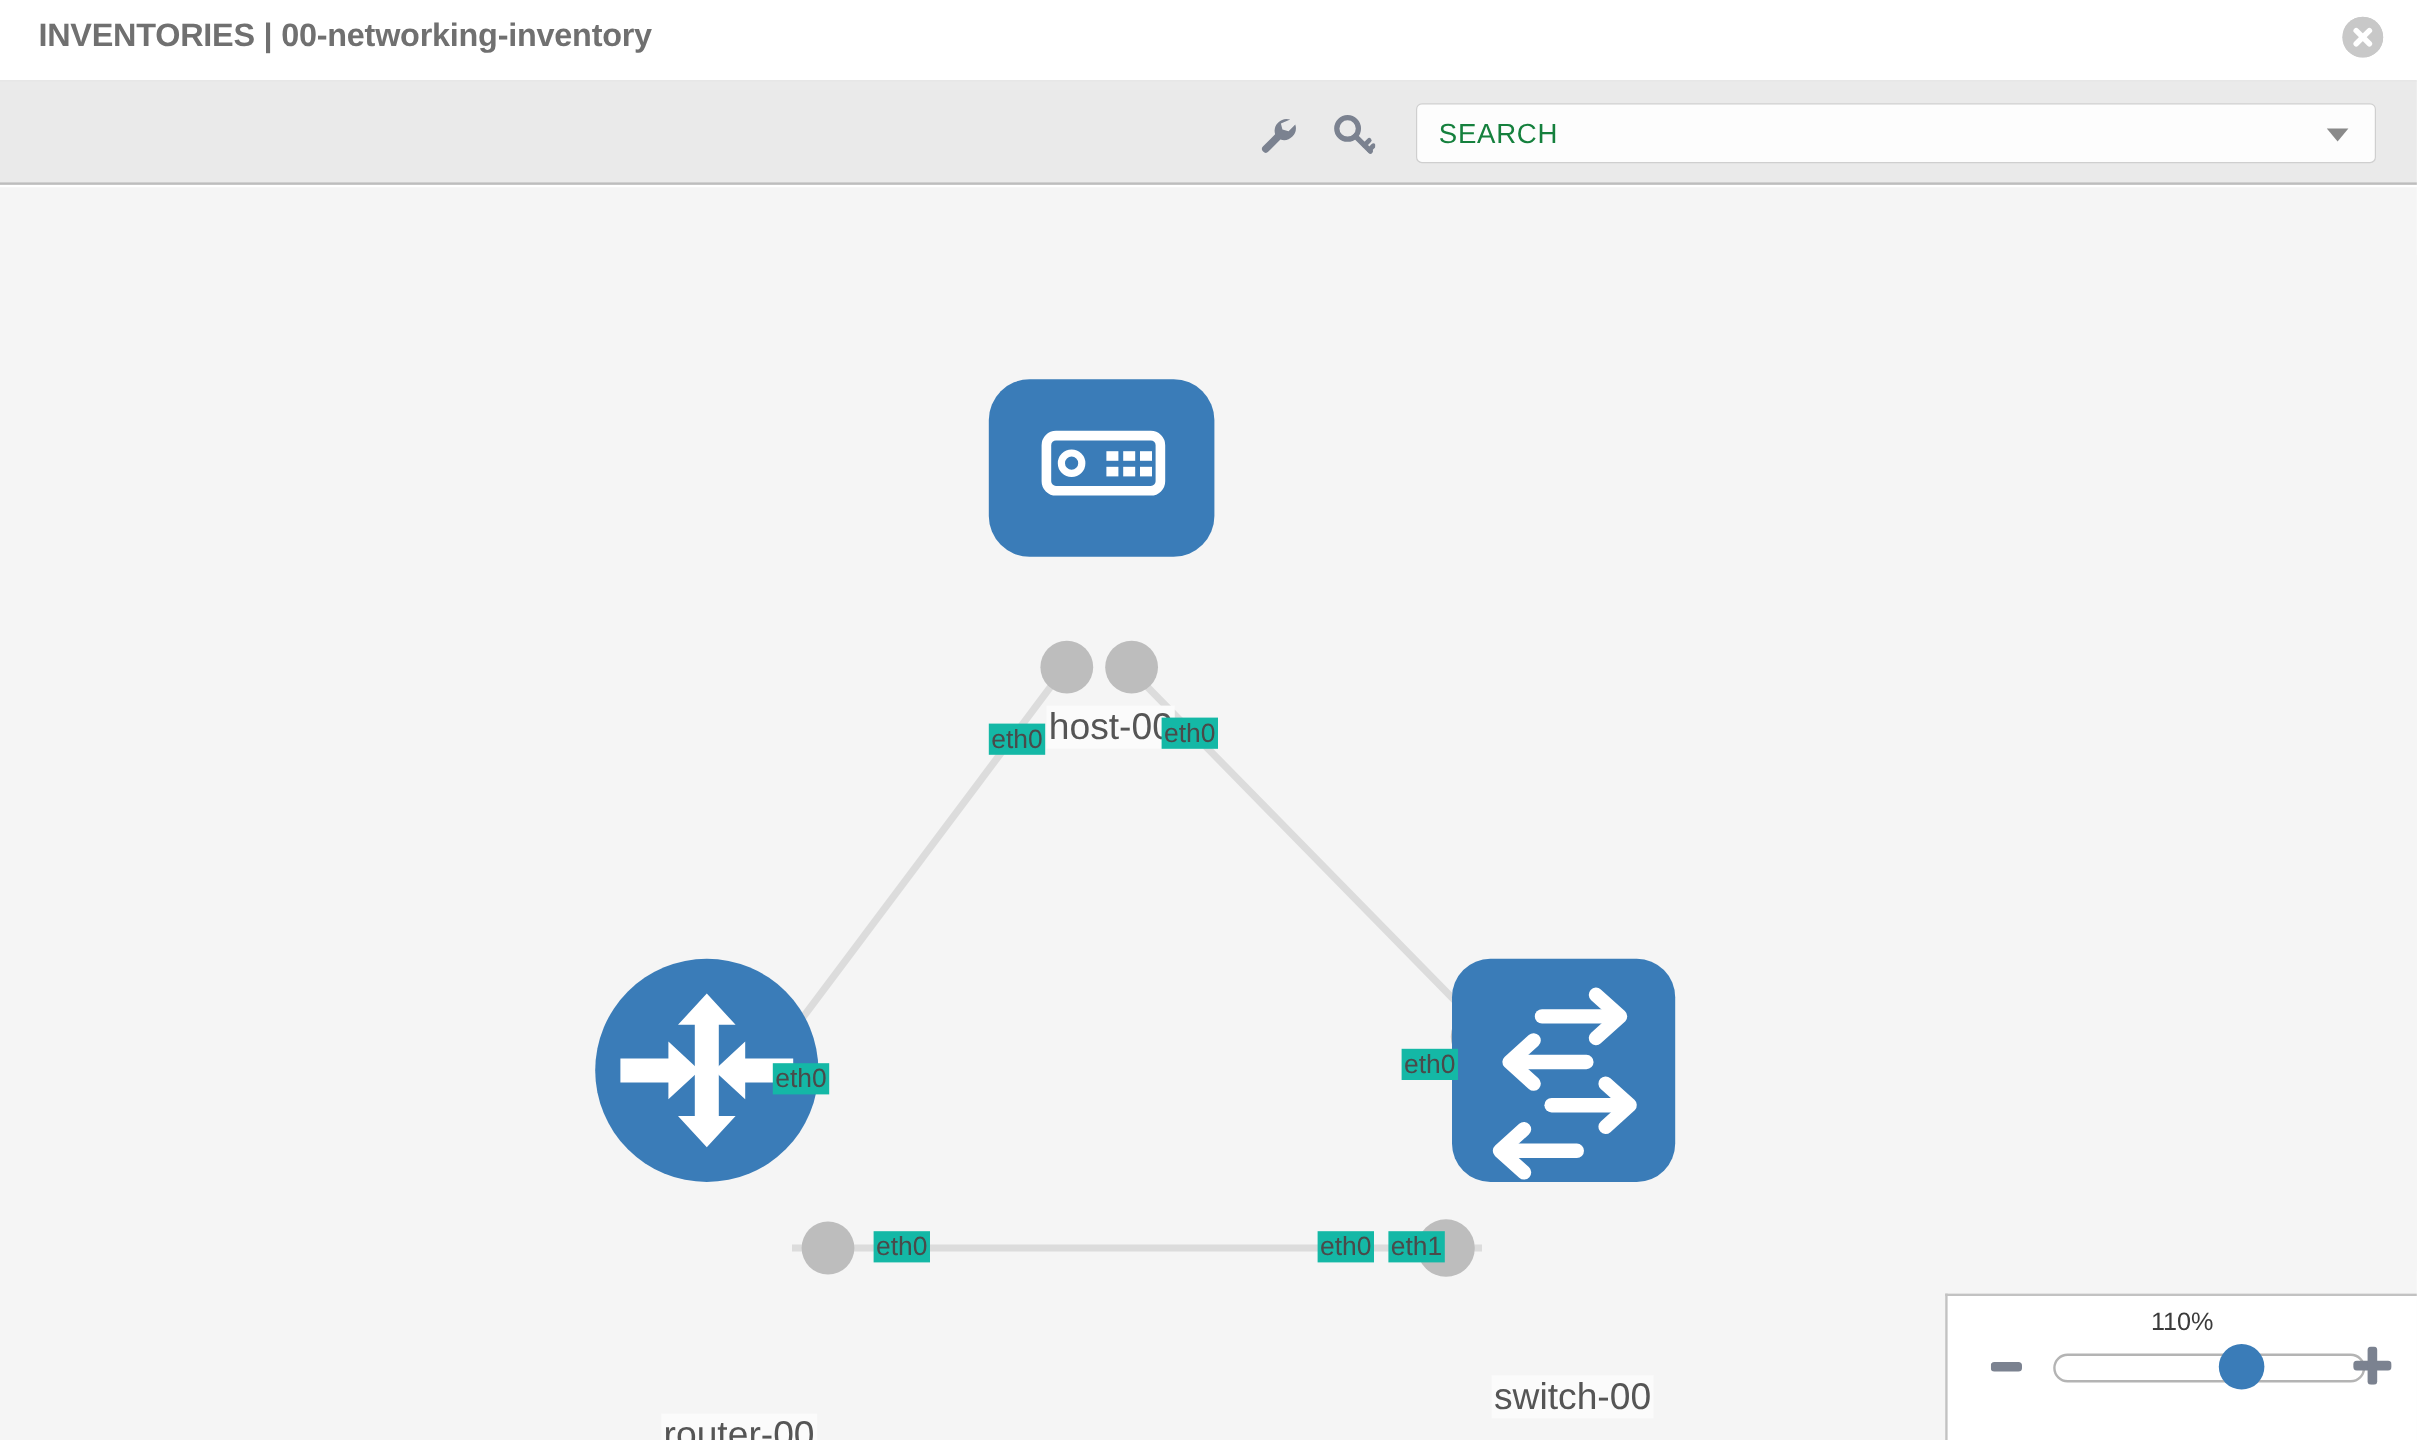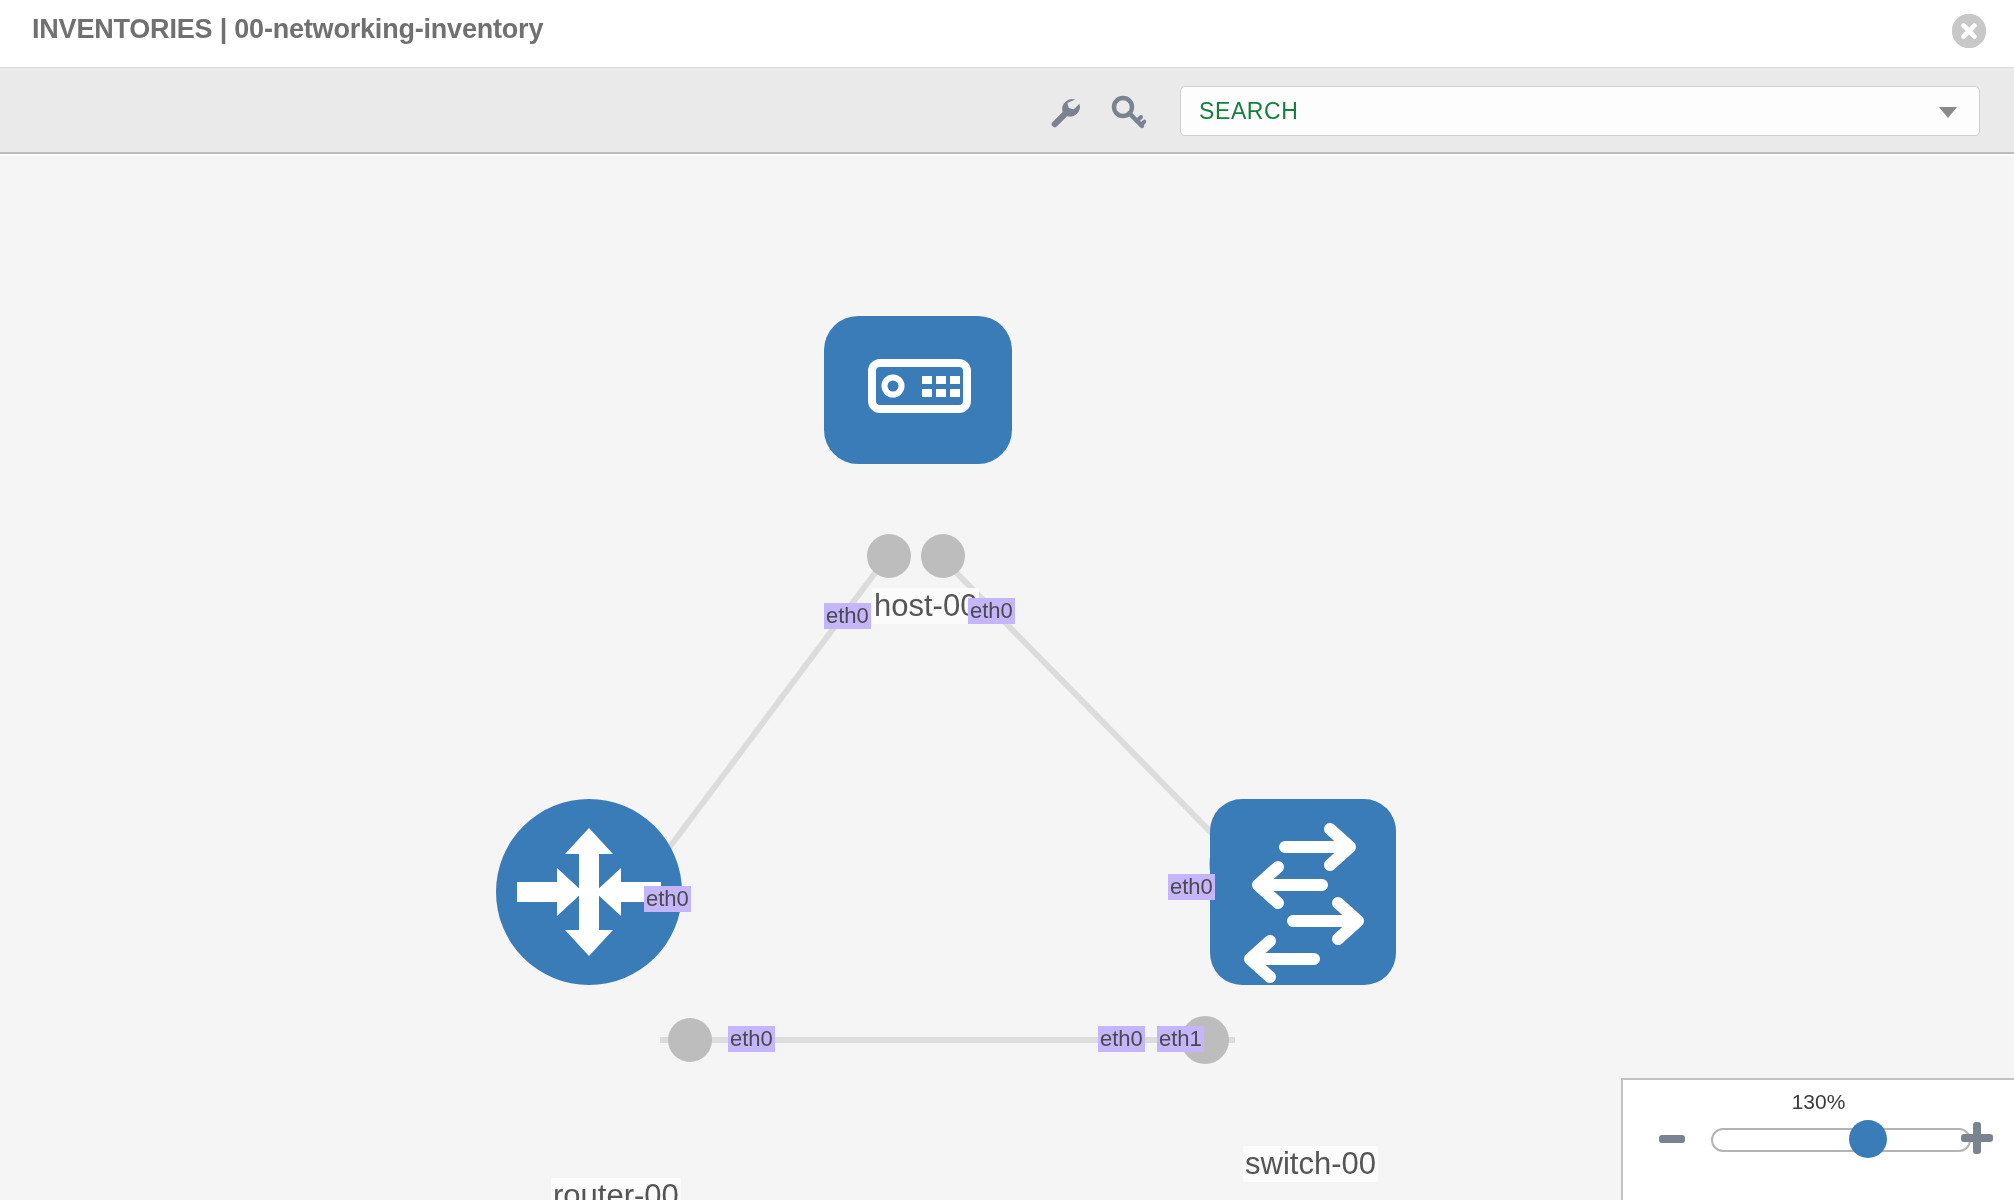--- a/index.html
+++ b/index.html
@@ -101,21 +101,21 @@
     font-size: 31px;
     color: #555555;
     background: #fbfbfb;
     white-space: nowrap;
     padding: 0 2px;
   }
   .iface-label {
     position: absolute;
     font-size: 22px;
     color: #4a4a4a;
-    background: #c4b5fd;
+    background: #14b8a6;
     white-space: nowrap;
     padding: 0 2px;
   }
 
   
   #zoom-panel {
     position: absolute; left: 1621px; top: 1078px;
     width: 393px; height: 122px;
     background: #ffffff;
     border-top: 2px solid #c2c2c2;
@@ -261,21 +261,21 @@
   <div class="iface-label" style="left:824px; top:447px;">eth0</div>
   <div class="iface-label" style="left:968px; top:442px;">eth0</div>
   <div class="iface-label" style="left:644px; top:730px;">eth0</div>
   <div class="iface-label" style="left:1168px; top:718px;">eth0</div>
   <div class="iface-label" style="left:728px; top:870px;">eth0</div>
   <div class="iface-label" style="left:1098px; top:870px;">eth0</div>
   <div class="iface-label" style="left:1157px; top:870px;">eth1</div>
 </div>
 
 <div id="zoom-panel">
-  <div id="zoom-value">130%</div>
+  <div id="zoom-value">110%</div>
 
   <div id="zoom-minus">
     <svg width="26" height="26" viewBox="0 0 26 26" aria-hidden="true">
       <rect x="0" y="9" width="26" height="8" rx="3" fill="#7b8290"></rect>
     </svg>
   </div>
 
   <div id="zoom-track"></div>
   <div id="zoom-thumb"></div>
 

